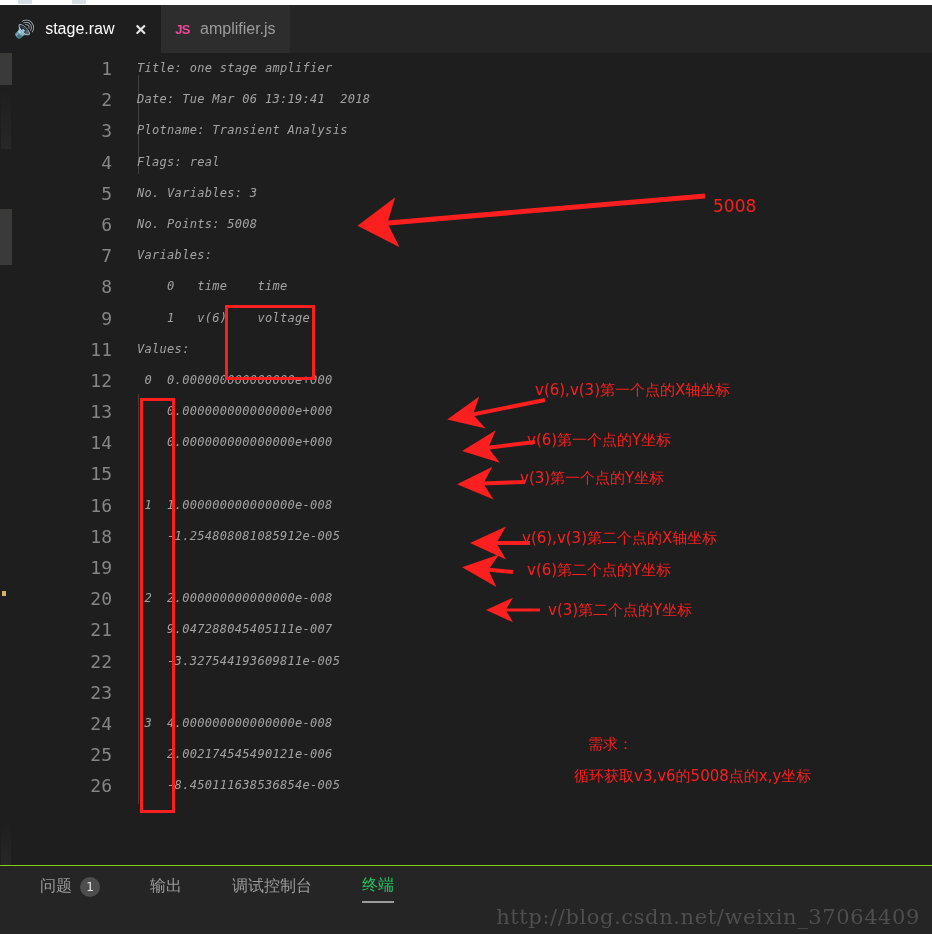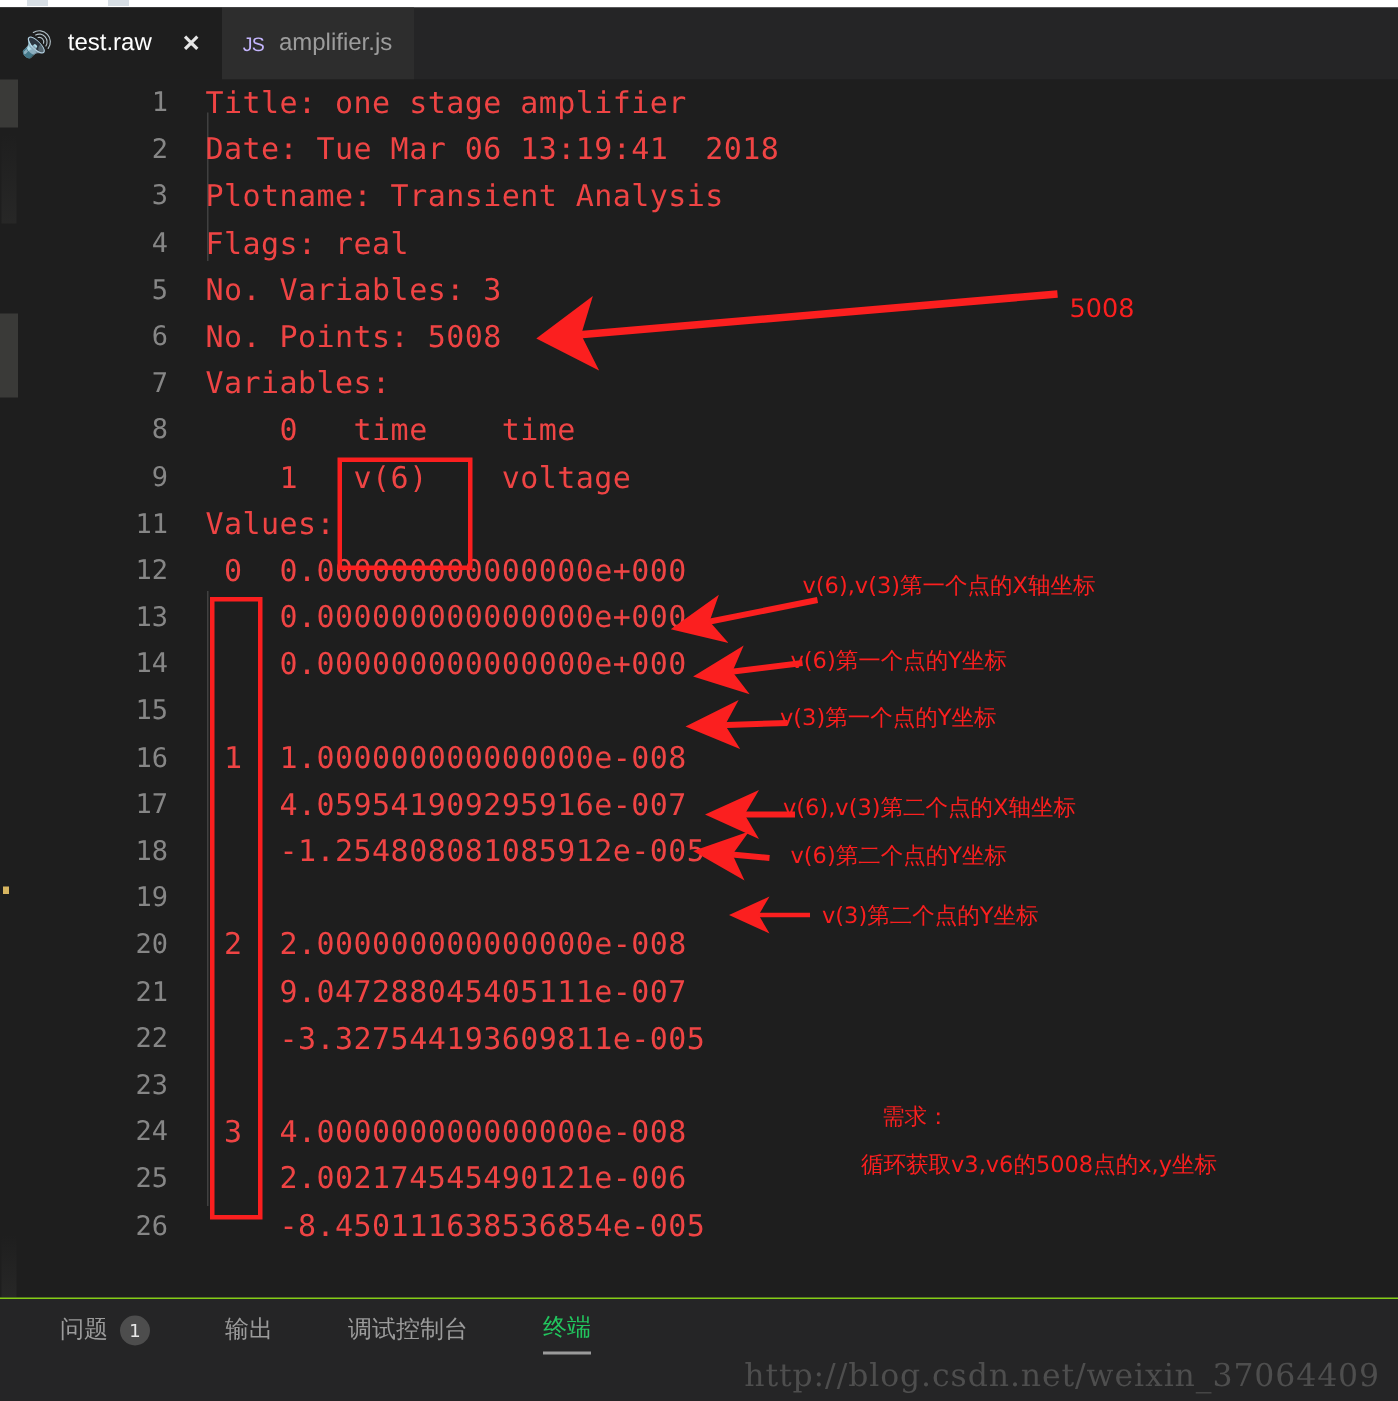--- a/index.html
+++ b/index.html
@@ -56,22 +56,22 @@
     color: #9c9c9c;
   }
   .tab-icon {
     display: inline-block;
     margin-right: 10px;
     font-size: 15px;
     line-height: 1;
   }
   .speaker-icon { color: #4a7ecb; font-size: 17px; }
   .js-icon {
-    color: #c4b5fd;
-    font-weight: normal;
+    color: #ec4899;
+    font-weight: bold;
     font-size: 13px;
     letter-spacing: -.5px;
   }
   .tab-label { font-size: 16px; }
   .tab-close {
     margin-left: 20px;
     color: #e6e6e6;
     font-size: 15px;
     font-weight: bold;
     line-height: 1;
@@ -125,24 +125,25 @@
     left: 0;
     width: 100px;
     text-align: right;
     color: #868686;
     font-family: "DejaVu Sans Mono", monospace;
     font-size: 18px;
   }
   .content {
     position: absolute;
     left: 125px;
-    color: #ef4444;
+    color: #a3a3a3;
     font-family: "DejaVu Sans Mono", monospace;
-    font-size: 20px;
+    font-size: 12px;
     letter-spacing: .3px;
+    font-style: italic;
   }
   .indent-guide {
     position: absolute;
     left: 126px;
     width: 1px;
     background: #404040;
   }
 
   
   .anno-layer {
@@ -222,21 +223,21 @@
 <body>
 
 <div class="topstrip">
   <div class="ghost" style="left:18px"></div>
   <div class="ghost" style="left:72px"></div>
 </div>
 
 <div class="tabbar">
   <div class="tab active">
     <span class="tab-icon speaker-icon">🔊</span>
-    <span class="tab-label">test.raw</span>
+    <span class="tab-label">stage.raw</span>
     <span class="tab-close">✕</span>
   </div>
   <div class="tab inactive">
     <span class="tab-icon js-icon">JS</span>
     <span class="tab-label">amplifier.js</span>
   </div>
 </div>
 
 <div class="leftedge">
   <div class="blk" style="top:0px;height:32px"></div>
@@ -258,21 +259,20 @@
       <div class="line"><span class="lineno">6</span><span class="content">No. Points: 5008</span></div>
       <div class="line"><span class="lineno">7</span><span class="content">Variables:</span></div>
       <div class="line"><span class="lineno">8</span><span class="content">    0   time    time</span></div>
       <div class="line"><span class="lineno">9</span><span class="content">    1   v(6)    voltage</span></div>
       <div class="line"><span class="lineno">11</span><span class="content">Values:</span></div>
       <div class="line"><span class="lineno">12</span><span class="content"> 0  0.000000000000000e+000</span></div>
       <div class="line"><span class="lineno">13</span><span class="content">    0.000000000000000e+000</span></div>
       <div class="line"><span class="lineno">14</span><span class="content">    0.000000000000000e+000</span></div>
       <div class="line"><span class="lineno">15</span><span class="content"></span></div>
       <div class="line"><span class="lineno">16</span><span class="content"> 1  1.000000000000000e-008</span></div>
-      <div class="line"><span class="lineno">17</span><span class="content">    4.059541909295916e-007</span></div>
       <div class="line"><span class="lineno">18</span><span class="content">    -1.254808081085912e-005</span></div>
       <div class="line"><span class="lineno">19</span><span class="content"></span></div>
       <div class="line"><span class="lineno">20</span><span class="content"> 2  2.000000000000000e-008</span></div>
       <div class="line"><span class="lineno">21</span><span class="content">    9.047288045405111e-007</span></div>
       <div class="line"><span class="lineno">22</span><span class="content">    -3.327544193609811e-005</span></div>
       <div class="line"><span class="lineno">23</span><span class="content"></span></div>
       <div class="line"><span class="lineno">24</span><span class="content"> 3  4.000000000000000e-008</span></div>
       <div class="line"><span class="lineno">25</span><span class="content">    2.002174545490121e-006</span></div>
       <div class="line"><span class="lineno">26</span><span class="content">    -8.450111638536854e-005</span></div>
     </div>

